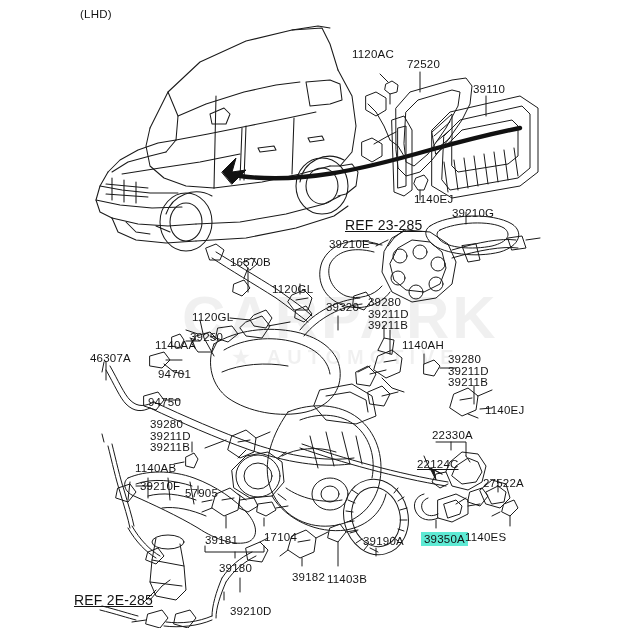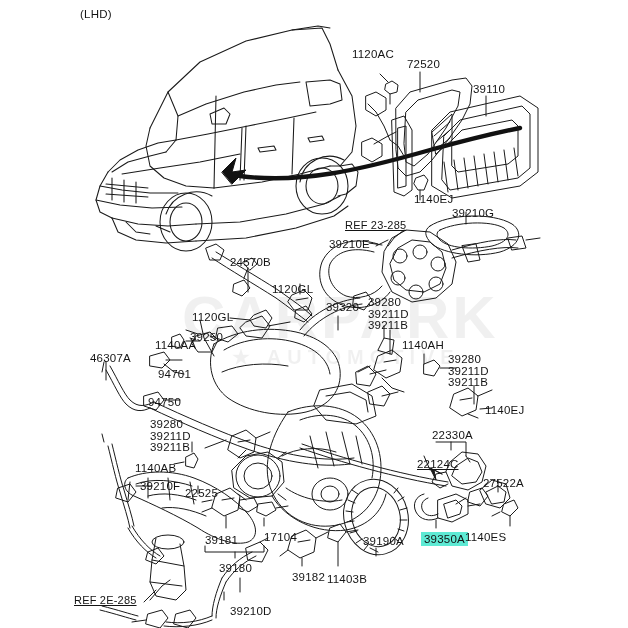--- a/index.html
+++ b/index.html
@@ -3,21 +3,21 @@
 <meta charset="utf-8">
 <style>
   html,body{margin:0;padding:0;background:#fff;}
   body{width:628px;height:628px;overflow:hidden;
        font-family:"Liberation Sans",sans-serif;color:#1a1a1a;}
   #sheet{position:relative;width:628px;height:628px;background:#ffffff;}
   svg.layer{position:absolute;left:0;top:0;width:628px;height:628px;}
   .lbl{position:absolute;font-size:11.5px;letter-spacing:.2px;
        color:#141414;white-space:nowrap;line-height:12px;}
   .lbl.stack{line-height:11.5px;}
-  .lbl.ref{text-decoration:underline;font-size:11px;}
+  .lbl.ref{text-decoration:underline;font-size:14px;}
   .lbl.hl{background:#8fe98f;padding:1px 3px 1px 3px;color:#111;}
   .lbl.lhd{font-size:11.5px;}
   .wm{position:absolute;pointer-events:none;user-select:none;
       color:#000;opacity:.055;font-weight:bold;letter-spacing:3px;}
   .wm.big{font-size:60px;}
   .wm.small{font-size:20px;letter-spacing:6px;}
 </style>
 </head>
 <body>
 
@@ -416,34 +416,34 @@
 
   <div id="labels">
       <div class="lbl lhd" style="left: 80px; top: 8px;">(LHD)</div>
       <div class="lbl" style="left: 352px; top: 48px;">1120AC</div>
       <div class="lbl" style="left: 407px; top: 58px;">72520</div>
       <div class="lbl" style="left: 473px; top: 83px;">39110</div>
       <div class="lbl" style="left: 414px; top: 193px;">1140EJ</div>
       <div class="lbl" style="left: 452px; top: 207px;">39210G</div>
       <div class="lbl ref" style="left: 345px; top: 219px;">REF 23-285</div>
       <div class="lbl" style="left: 329px; top: 238px;">39210E</div>
-      <div class="lbl" style="left: 230px; top: 256px;">24570B</div>
+      <div class="lbl" style="left: 230px; top: 256px;">16570B</div>
       <div class="lbl" style="left: 272px; top: 283px;">1120GL</div>
       <div class="lbl" style="left: 326px; top: 301px;">39320</div>
       <div class="lbl" style="left: 192px; top: 311px;">1120GL</div>
       <div class="lbl" style="left: 190px; top: 331px;">39250</div>
       <div class="lbl" style="left: 155px; top: 339px;">1140AA</div>
       <div class="lbl" style="left: 90px; top: 352px;">46307A</div>
       <div class="lbl" style="left: 402px; top: 339px;">1140AH</div>
       <div class="lbl" style="left: 158px; top: 368px;">94701</div>
       <div class="lbl" style="left: 148px; top: 396px;">94750</div>
       <div class="lbl" style="left: 485px; top: 404px;">1140EJ</div>
       <div class="lbl" style="left: 135px; top: 462px;">1140AB</div>
       <div class="lbl" style="left: 140px; top: 480px;">39210F</div>
-      <div class="lbl" style="left: 185px; top: 487px;">22525</div>
+      <div class="lbl" style="left: 185px; top: 487px;">57905</div>
       <div class="lbl" style="left: 432px; top: 429px;">22330A</div>
       <div class="lbl" style="left: 417px; top: 458px; text-decoration: underline;">22124C</div>
       <div class="lbl" style="left: 483px; top: 477px;">27522A</div>
       <div class="lbl" style="left: 205px; top: 534px;">39181</div>
       <div class="lbl" style="left: 240px; top: 531px; margin-left: 24px;">17104</div>
       <div class="lbl" style="left: 219px; top: 562px;">39180</div>
       <div class="lbl" style="left: 363px; top: 535px;">39190A</div>
       <div class="lbl hl" style="left: 421px; top: 532px; background: #5eead4;">39350A</div>
       <div class="lbl" style="left: 465px; top: 531px;">1140ES</div>
       <div class="lbl" style="left: 292px; top: 571px;">39182</div>

